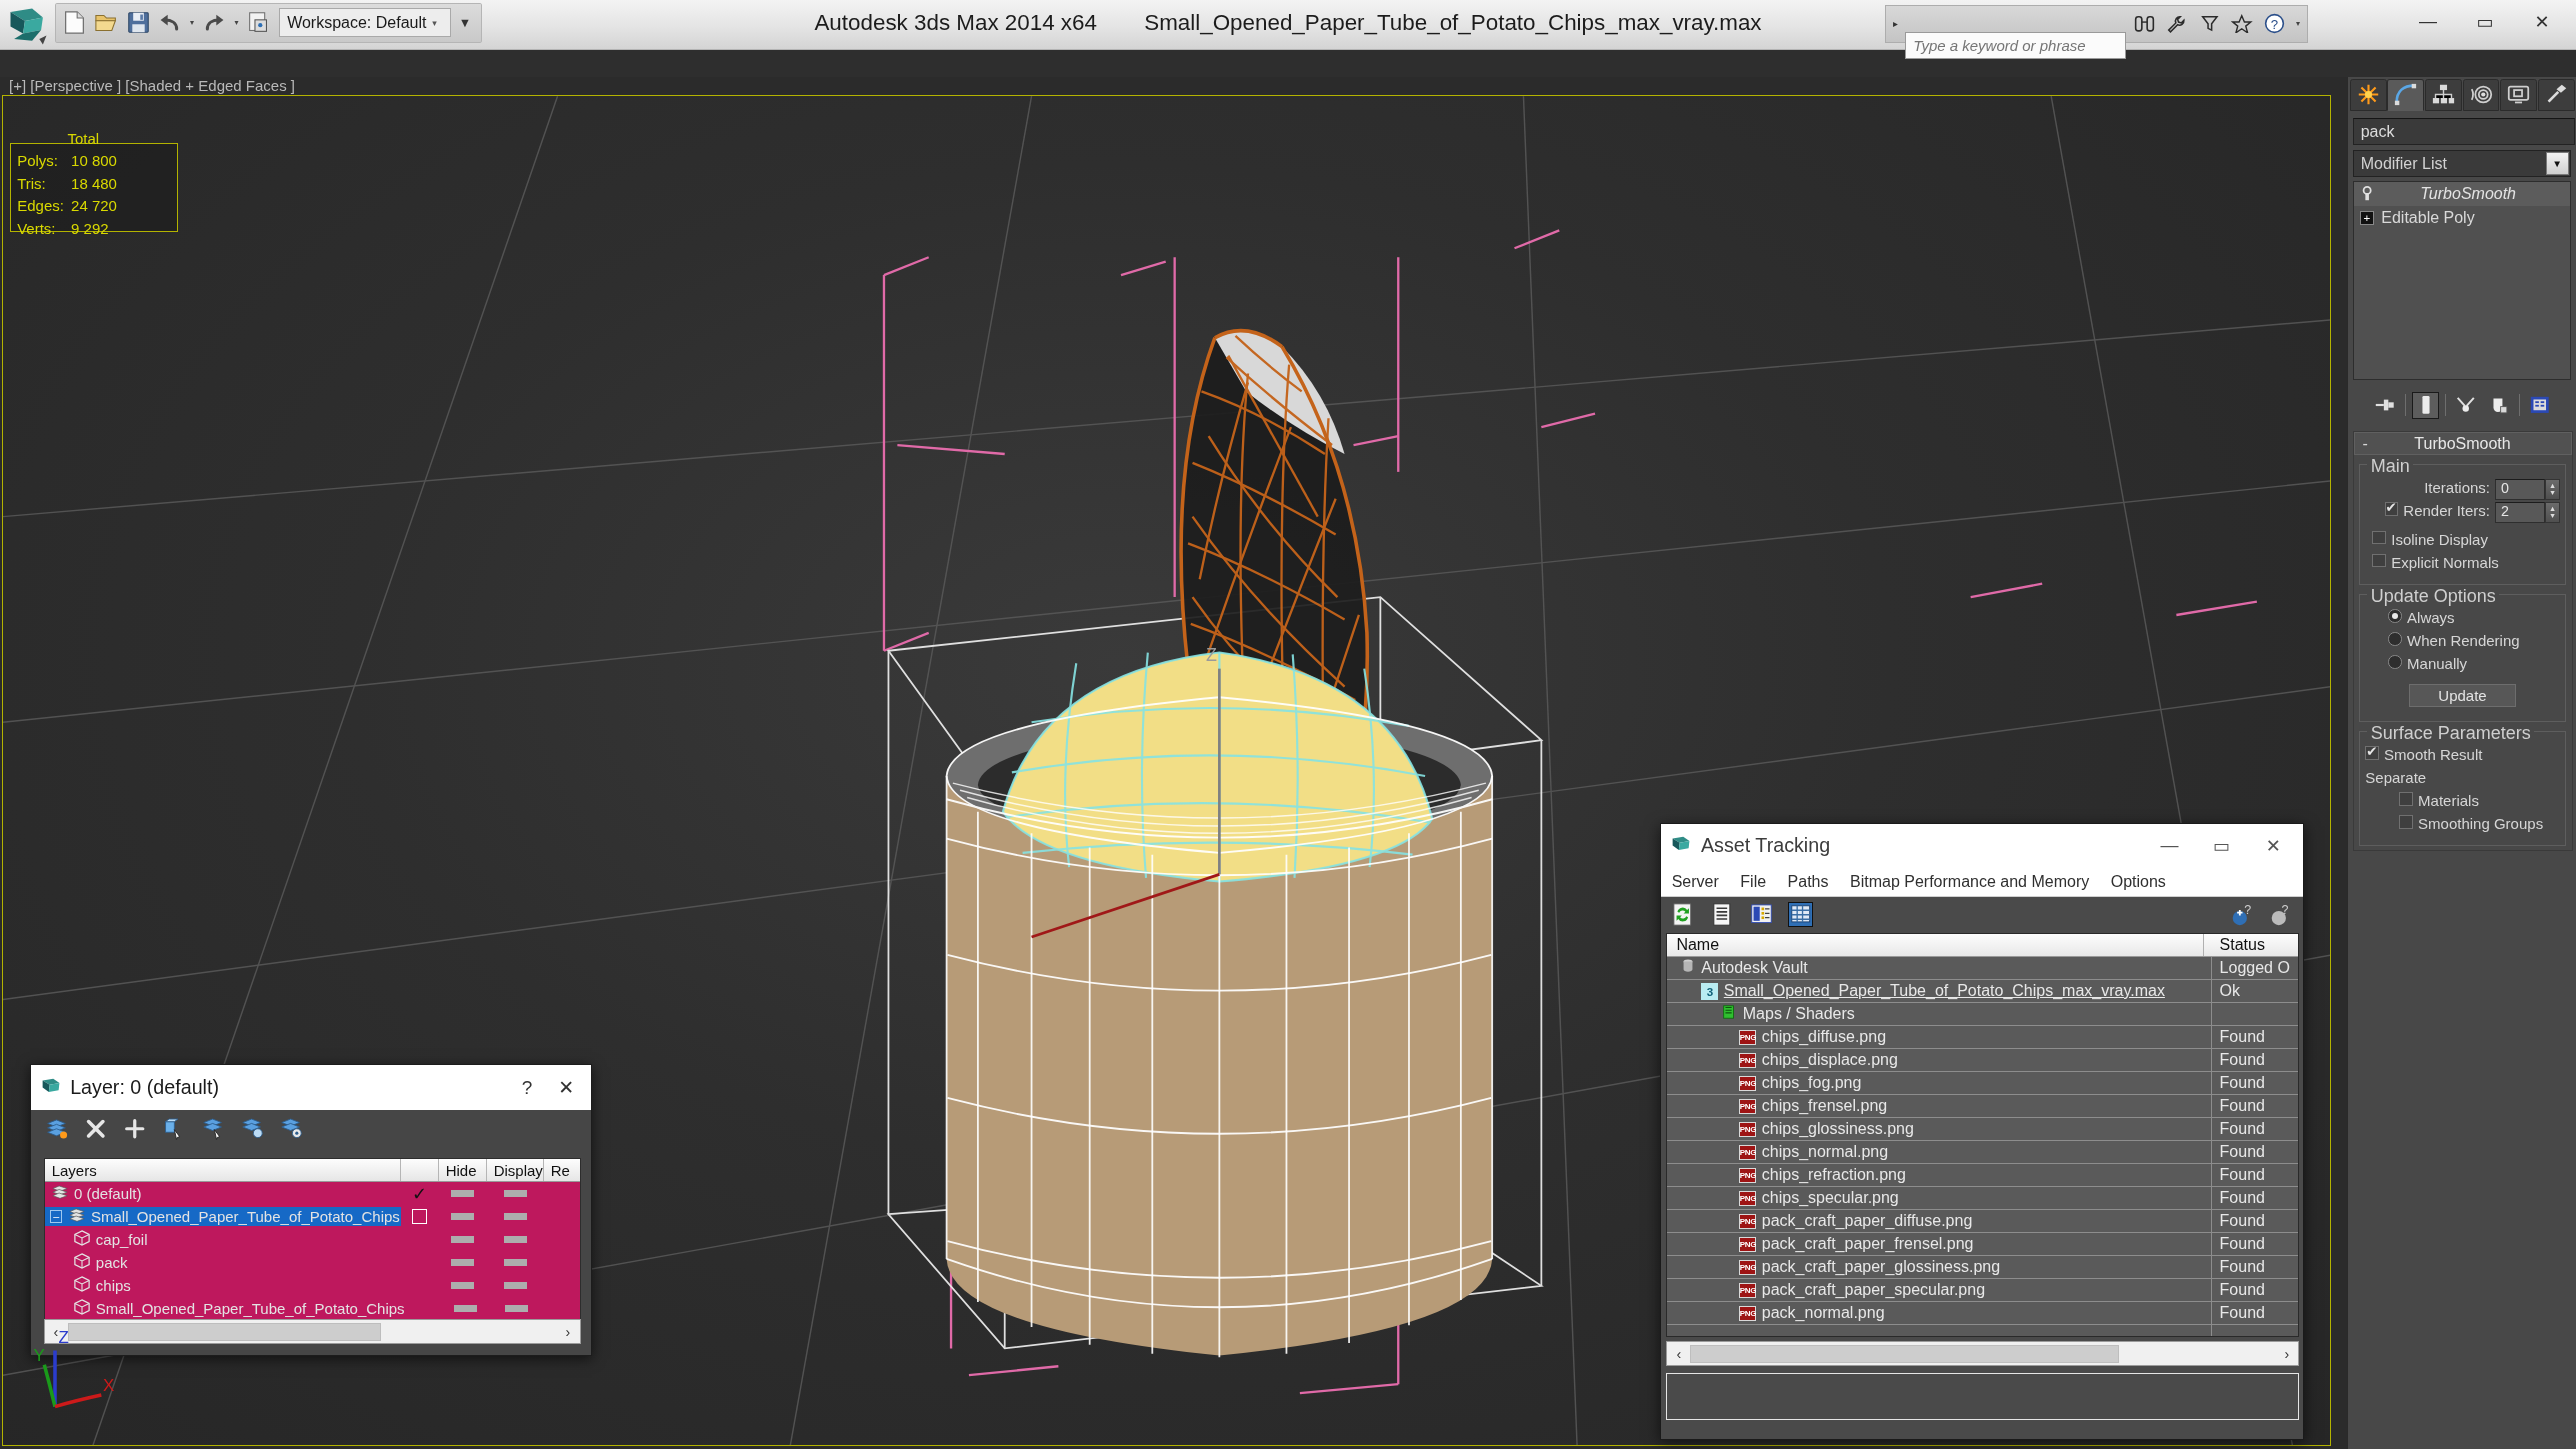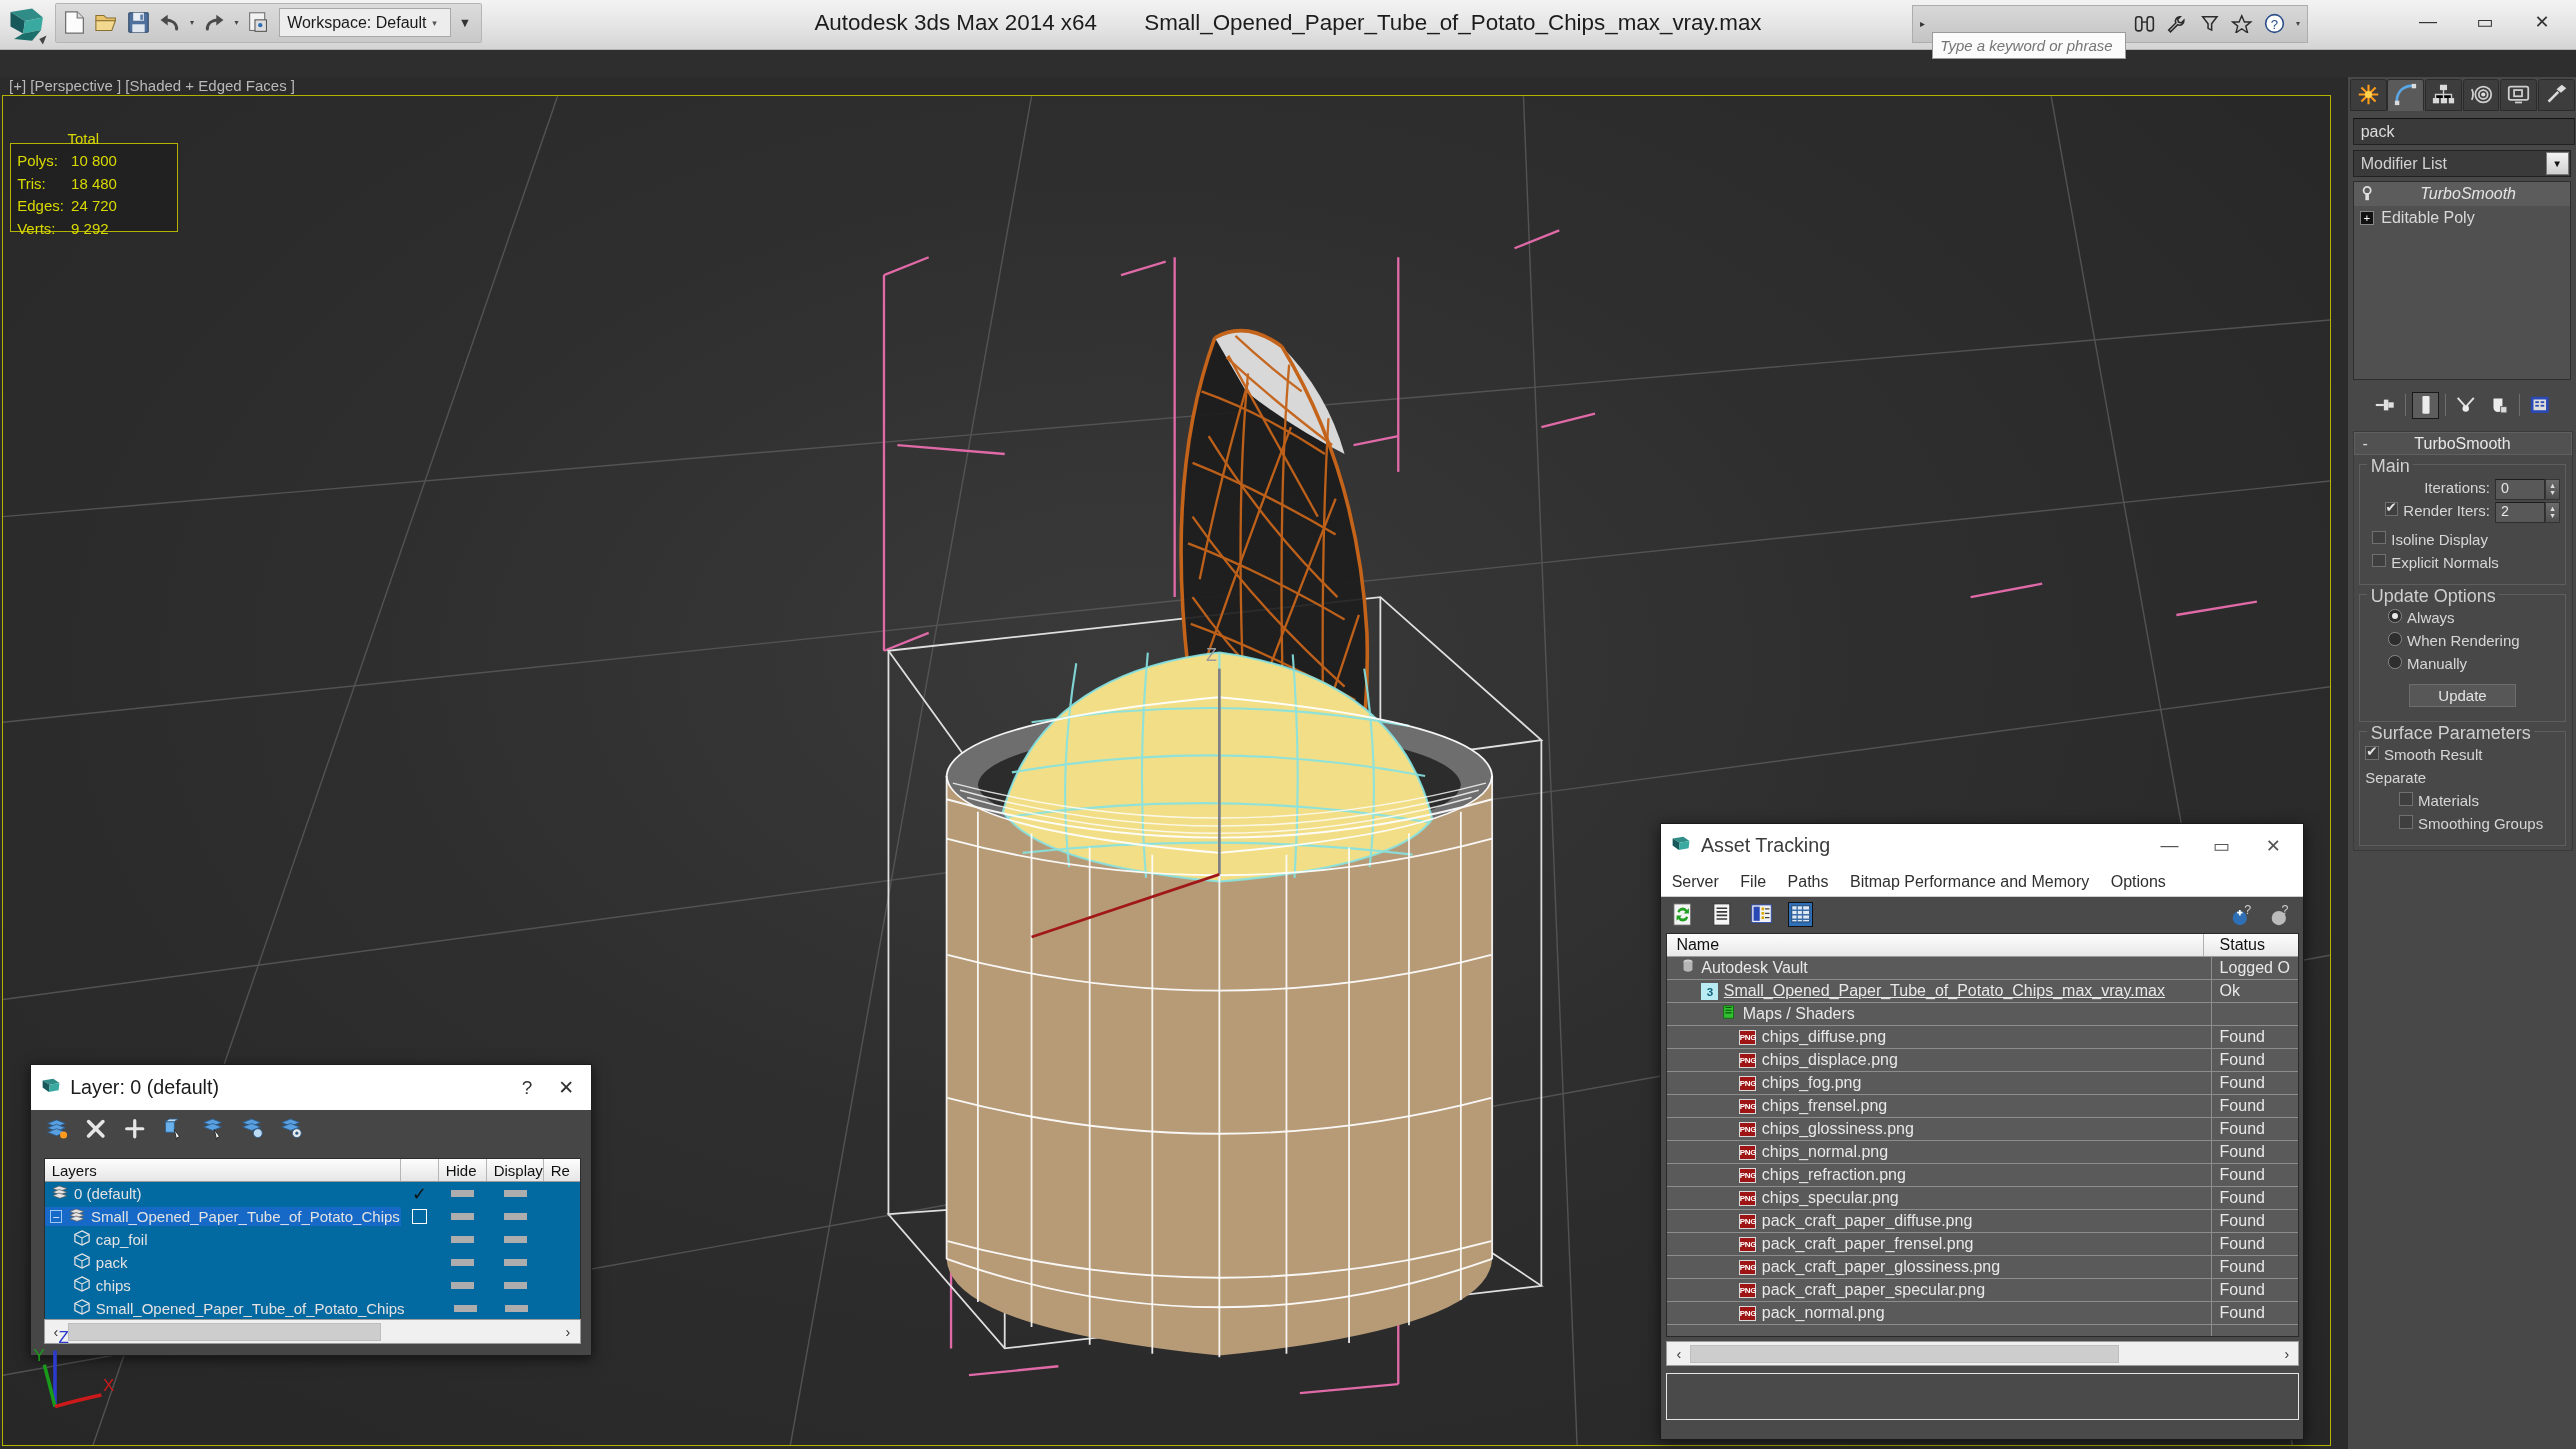--- a/index.html
+++ b/index.html
@@ -24,21 +24,21 @@
      padding:0 7.2px; font-size:16px; color:#1a1a1a; margin-left:3.6px;}
   .wsdrop { width:16px; text-align:center; color:#555; font-size:9px; }
   .bigdrop { width:25px; height:30px; display:flex; align-items:center; justify-content:center; font-size:12.5px; color:#333;}
   .apptitle { position:absolute; left:0; top:0; width:2576px; height:45px; line-height:45px;
      text-align:center; font-size:22.4px; color:#1c1c1c; font-family:"Liberation Sans",sans-serif;}
   .apptitle .fname { margin-left:41px; }
   .searchwrap { position:absolute; right:268px; top:4.5px; height:38px;
      background:linear-gradient(180deg,#d8d8d8,#c4c4c4); border:0.9px solid #adadad;
      display:flex; align-items:center; padding:0 3.6px; gap:3.6px;}
   .searchwrap .arrowl { color:#333; font-size:9.8px; padding:0 3.6px;}
-  .searchinput { width:194px; height:27px; background:#fbfbfb; border:0.9px solid #9a9a9a;
+  .searchinput { width:221px; height:27px; background:#fbfbfb; border:0.9px solid #9a9a9a;
      font-style:italic; font-size:15px; color:#6e6e6e; padding:0 7.2px; outline:none;
      font-family:"Liberation Sans",sans-serif;margin-top:43px;}
   .sicon { width:29px; height:29px; display:flex; align-items:center; justify-content:center;}
   .winbtns { position:absolute; right:5.4px; top:3.6px; display:flex; gap:0; }
   .winbtn { width:57px; height:36px; display:flex; align-items:center; justify-content:center;
      color:#333; font-size:18px;}
 
   
   .menubar { position:absolute; left:0; top:50px; width:2576px; height:27px;
      background:linear-gradient(180deg,#b3b3b3 0%,#9e9e9e 48%,#8e8e8e 52%,#7e7e7e 100%);
@@ -124,21 +124,21 @@
   .layerdlg { position:absolute; left:30px; top:1064px; width:562px; height:292px;
      background:#464646; border:0.9px solid #1c1c1c; box-shadow:0 2.7px 12.5px rgba(0,0,0,.6);}
   .ldtitle { height:45px; background:#ffffff; display:flex; align-items:center; padding:0 5.4px;}
   .ldtitle .ico { width:23px; height:23px; margin:0 7.2px 0 3.6px;}
   .ldtitle .txt { flex:1; font-size:19.7px; color:#1b1b1b; }
   .ldtitle .b { width:39px; height:36px; display:flex; align-items:center; justify-content:center;
      font-size:19px; color:#333;}
   .ldtools { height:38px; display:flex; align-items:center; padding-left:12.5px; gap:14.3px; background:#464646;}
   .ldtools .ti { width:25px; height:25px; display:flex; align-items:center; justify-content:center;}
   .ldgrid { position:absolute; left:12.5px; top:93px; width:537px; height:183px;
-     background:#0369a1; border:0.9px solid #2d2d2d; overflow:hidden;}
+     background:#be185d; border:0.9px solid #2d2d2d; overflow:hidden;}
   .lghead { height:23px; display:flex; background:linear-gradient(180deg,#fdfdfd,#e6e6e6);
      border-bottom:0.9px solid #9a9a9a;}
   .lghead div { font-size:15px; color:#101010; display:flex; align-items:center; padding-left:7.2px;
      border-right:0.9px solid #b5b5b5; }
   .lgrow { height:23px; display:flex; align-items:center; position:relative;}
   .lgrow.sel .lgname { background:#1669c6; }
   .lgname { flex:1; display:flex; align-items:center; gap:6.3px; padding-left:7.2px; font-size:15px;
      color:#e3e3e3; height:19.7px; }
   .lgname.indent1 { padding-left:29px;}
   .dashcell { width:48px; display:flex; align-items:center; justify-content:center;}

